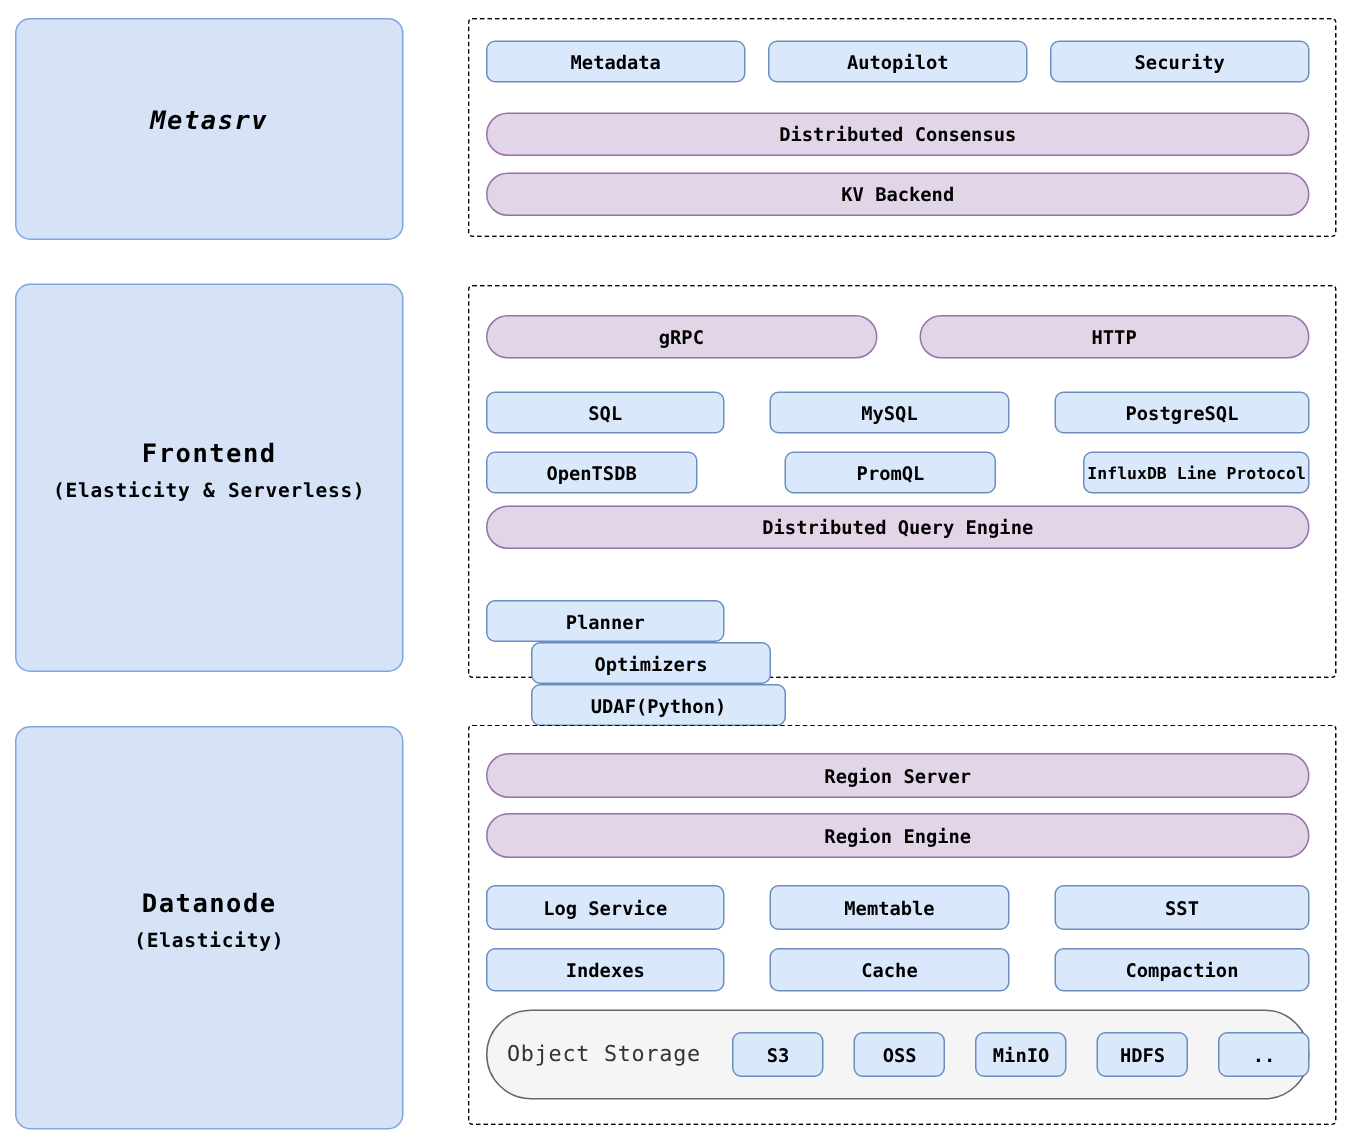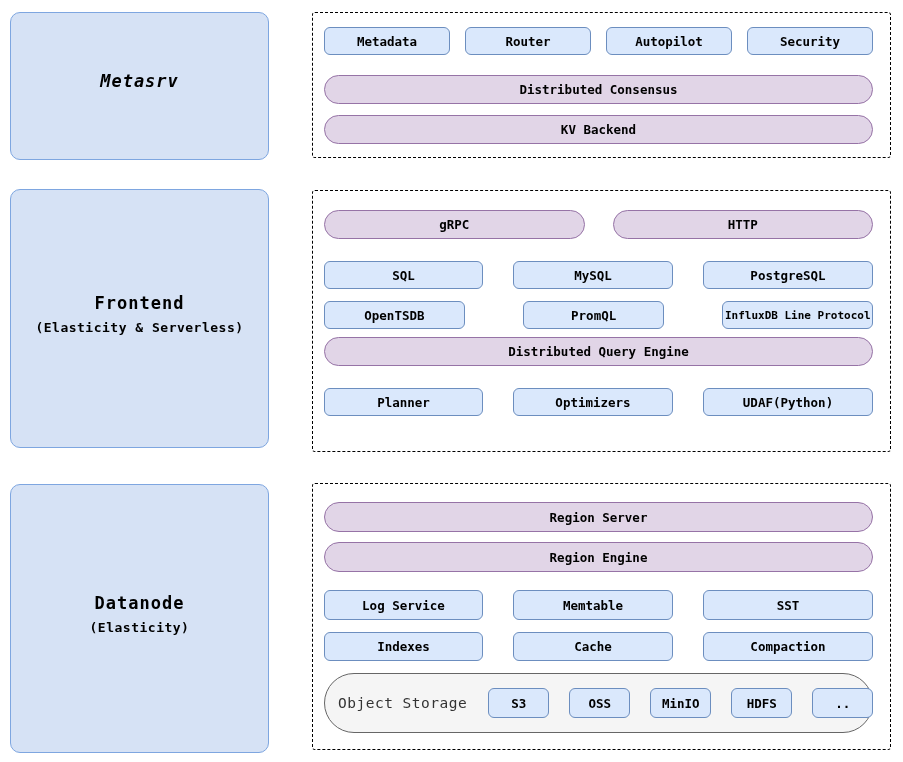--- a/index.html
+++ b/index.html
@@ -56,21 +56,21 @@
   .ms-boxes .box{flex:1;height:28px;}
   .ms-pill1{margin-top:20px;}
   .ms-pill2{margin-top:11px;}
   
   .fe-pills{margin-top:19px;gap:28px;}
   .fe-pills .pill{flex:1;}
   .fe-row1{margin-top:22px;align-items:flex-end;}
   .fe-row2{margin-top:12px;gap:28px;}
   .fe-row1 .box,.fe-row2 .box{height:28px;}
   .fe-midpill{margin-top:8px;}
-  .fe-row3{margin-top:22px;}
+  .fe-row3{margin-top:34px;flex-direction:column;}
   .fe-row3 .box{height:28px;}
   .c1{width:159px;} .c2{width:160px;margin-left:30px;} .c3{width:170px;margin-left:30px;}
   .small-text{font-size:11px;}
   
   .dn-pill1{margin-top:18px;}
   .dn-pill2{margin-top:10px;}
   .dn-row1{margin-top:18px;}
   .dn-row1 .box{height:30px;}
   .dn-row2{margin-top:12px;}
   .dn-row2 .box{height:29px;}
@@ -92,21 +92,20 @@
 
 <div class="stage">
 
   <div class="panel p-metasrv">
     <div class="panel-title">Metasrv</div>
   </div>
 
   <div class="dashed d-metasrv">
     <div class="row ms-boxes">
       <div class="box">Metadata</div>
-      <div class="box">Router</div>
       <div class="box">Autopilot</div>
       <div class="box">Security</div>
     </div>
     <div class="pill ms-pill1">Distributed Consensus</div>
     <div class="pill ms-pill2">KV Backend</div>
   </div>
 
   <div class="panel p-frontend">
     <div class="panel-title">Frontend</div>
     <div class="panel-subtitle">(Elasticity &amp; Serverless)</div>

